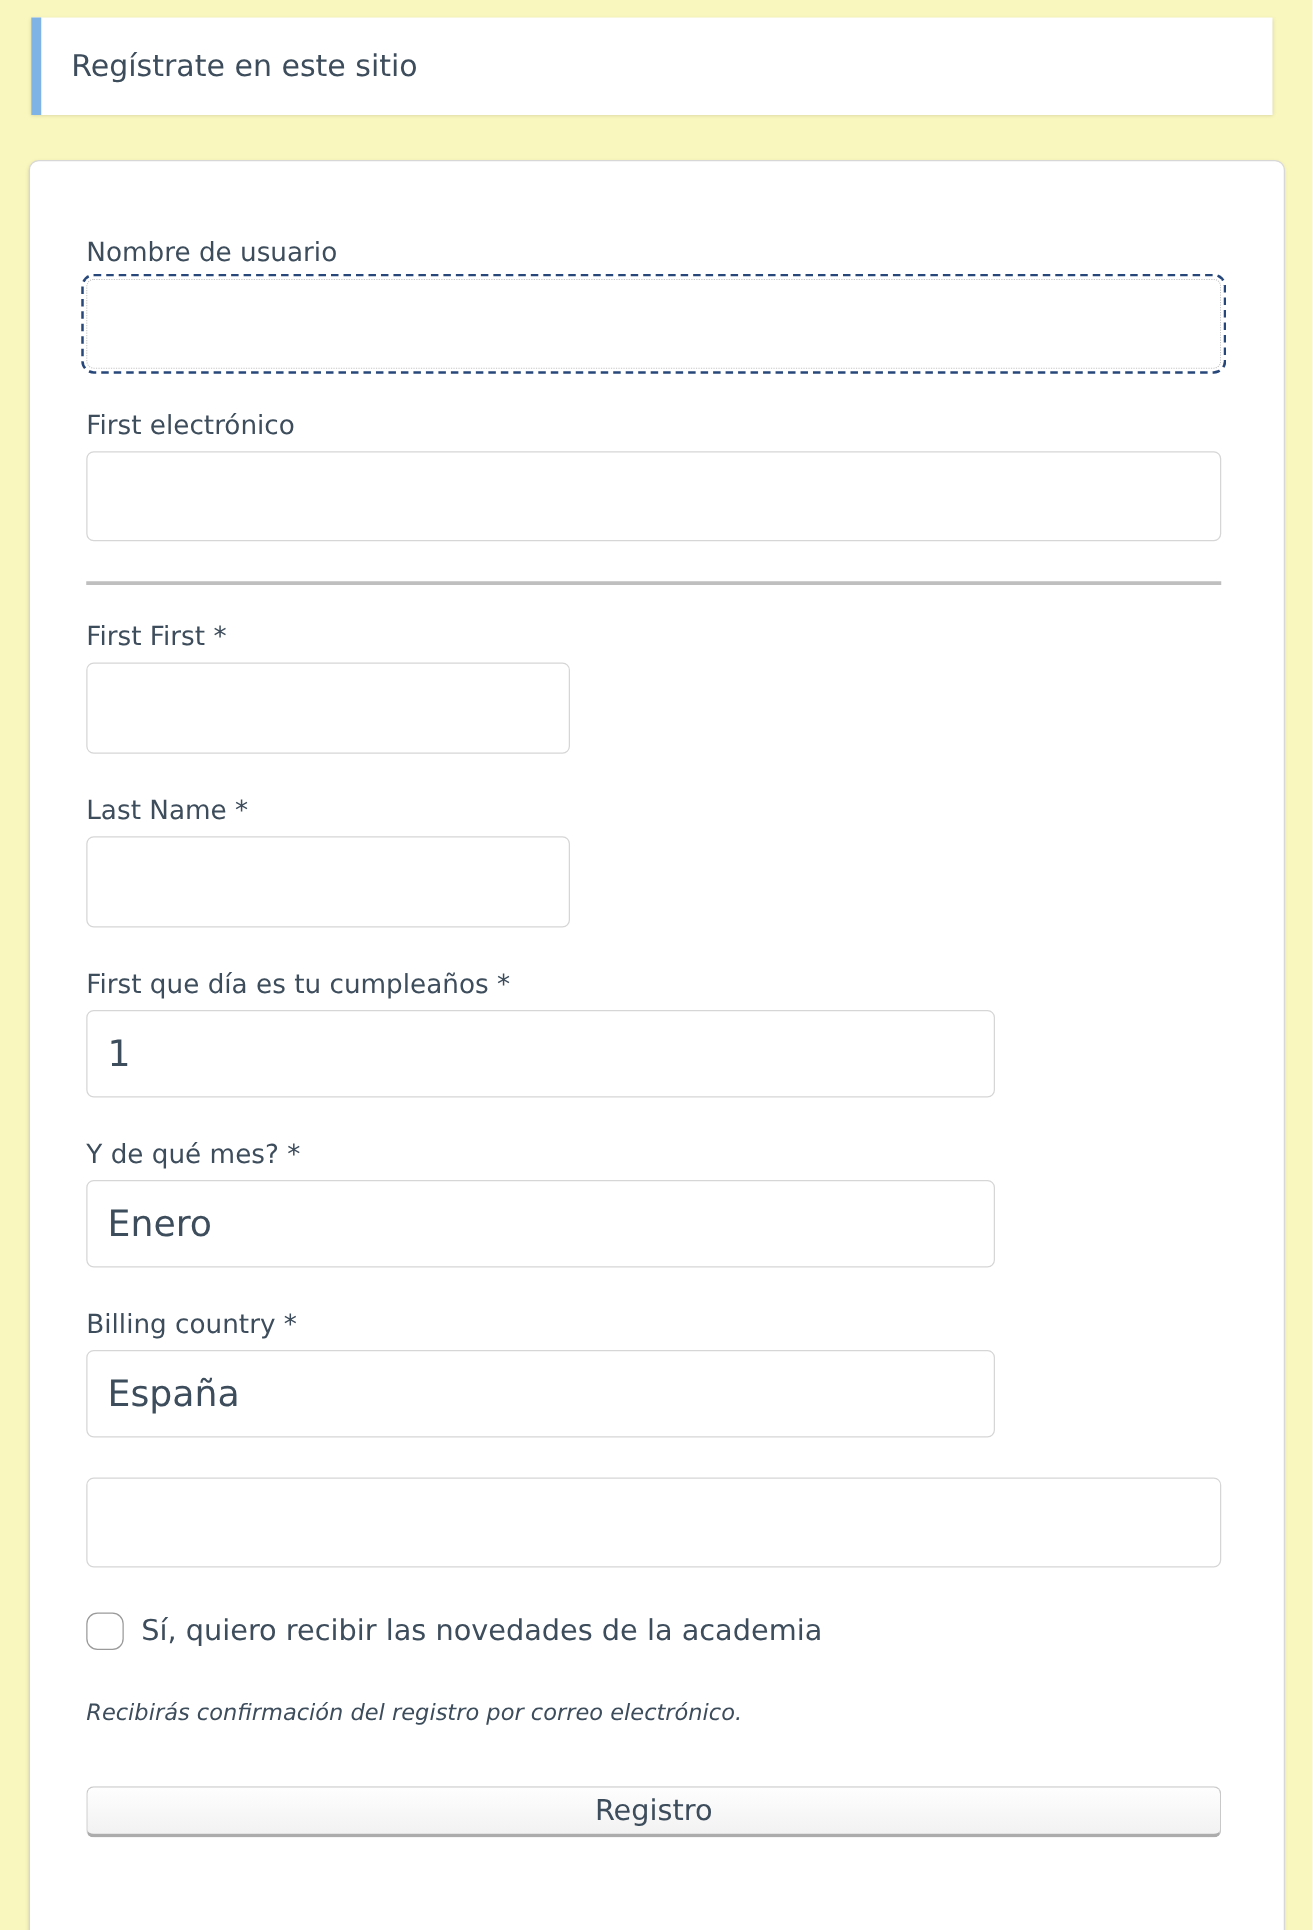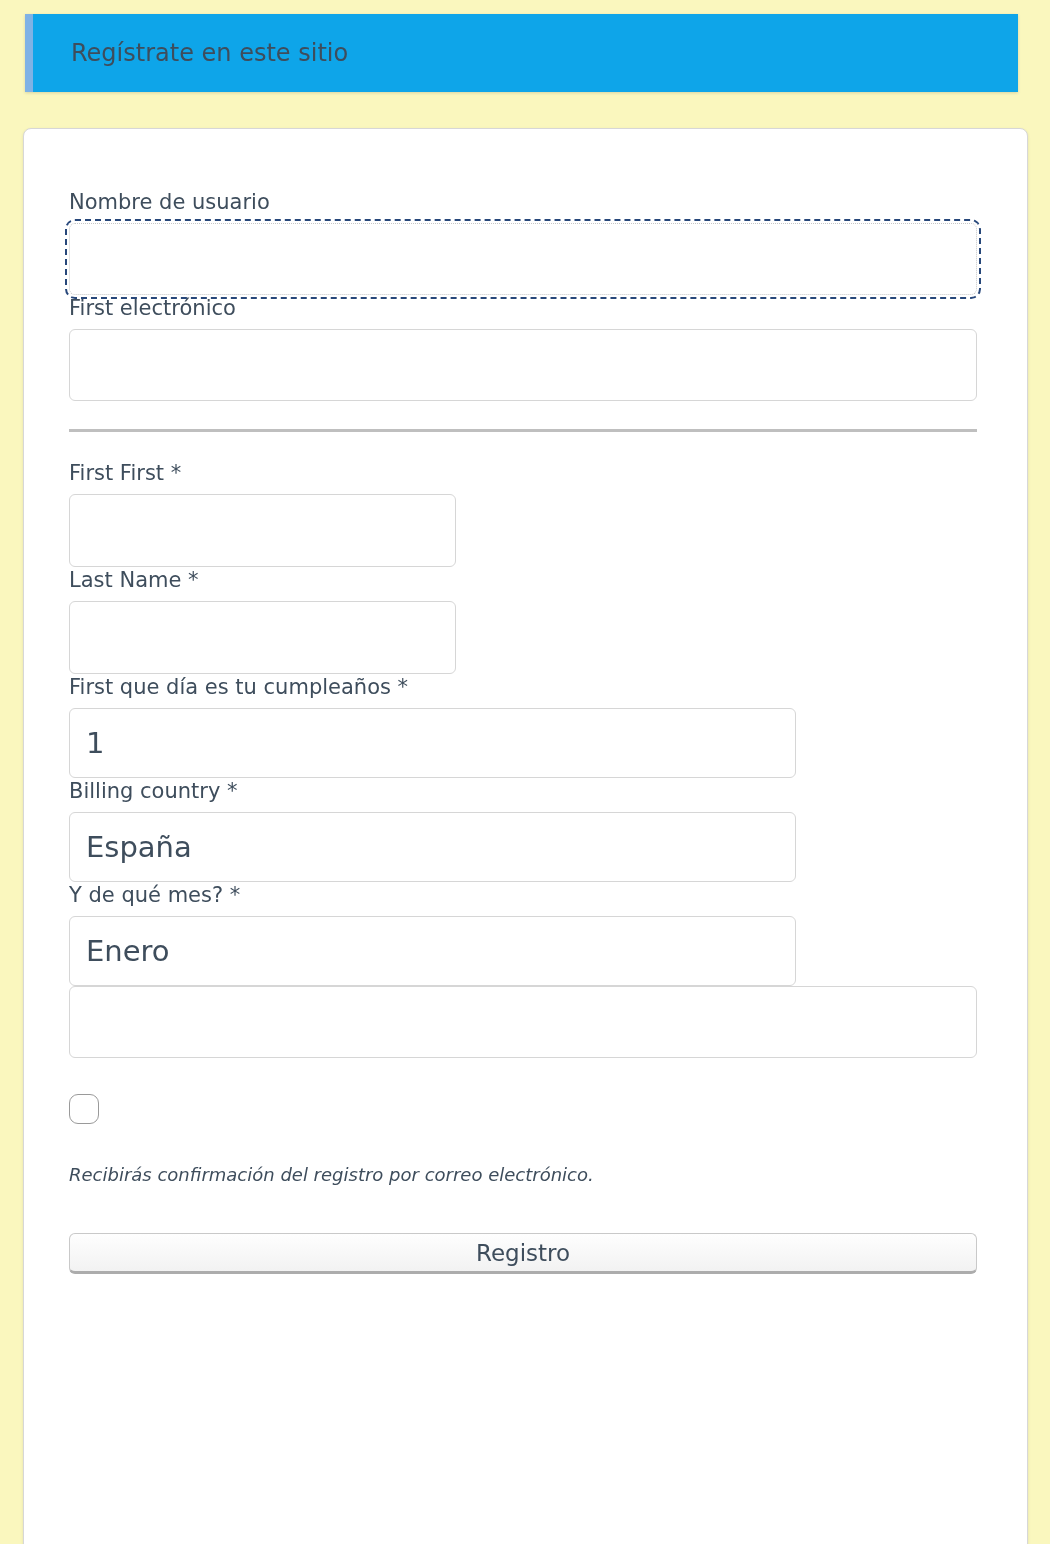--- a/index.html
+++ b/index.html
@@ -13,45 +13,45 @@
   body {
     background: var(--bg, #FAF7BE);
     font-family: "DejaVu Sans", "Liberation Sans", sans-serif;
     color: var(--text, #3E4D5C);
   }
 
   
   .header-card {
     margin: 14px 32px 0 25px;
     height: 78px;
-    background: #0ea5e9;
+    background: #ffffff;
     border-left: 8px solid var(--accent, #7FB2E5);
     box-shadow: 0 1px 3px rgba(0,0,0,0.14);
     display: flex;
     align-items: center;
-    padding-left: 38px;
+    padding-left: 24px;
   }
   .header-card h1 {
     font-size: 24px;
     font-weight: 400;
     color: var(--text, #3E4D5C);
   }
 
   
   .form-card {
     margin: 36px 22px 0 23px;
     background: #ffffff;
     border: 1px solid #D7D7D7;
     border-radius: 8px;
     box-shadow: 0 1px 3px rgba(0,0,0,0.10);
     padding: 60px 50px 40px 45px;
     height: 1500px; 
   }
 
-  .field { }
+  .field { margin-bottom: 32px; }
 
   .field label {
     display: block;
     font-size: 21px;
     line-height: 26px;
     margin-bottom: 8px;
     color: var(--text, #3E4D5C);
   }
 
   .text-input, .select-box {
@@ -167,38 +167,39 @@
   </div>
 
   <div class="field">
     <label>First que día es tu cumpleaños *</label>
     <div class="select-box">
       <span>1</span>
     </div>
   </div>
 
   <div class="field">
+    <label>Y de qué mes? *</label>
+    <div class="select-box">
+      <span>Enero</span>
+    </div>
+  </div>
+
+  <div class="field">
     <label>Billing country *</label>
     <div class="select-box">
       <span>España</span>
     </div>
   </div>
 
-  <div class="field">
-    <label>Y de qué mes? *</label>
-    <div class="select-box">
-      <span>Enero</span>
-    </div>
-  </div>
-
   <div class="field" style="margin-bottom:0;">
     <input class="text-input" type="text" value="" style="">
   </div>
 
   <div class="checkbox-row">
     <input type="checkbox" style="">
+    <span class="cb-label">Sí, quiero recibir las novedades de la academia</span>
   </div>
 
   <p class="note">Recibirás confirmación del registro por correo electrónico.</p>
 
   <button class="submit-btn">Registro</button>
 
 </div>
 
 </body></html>

